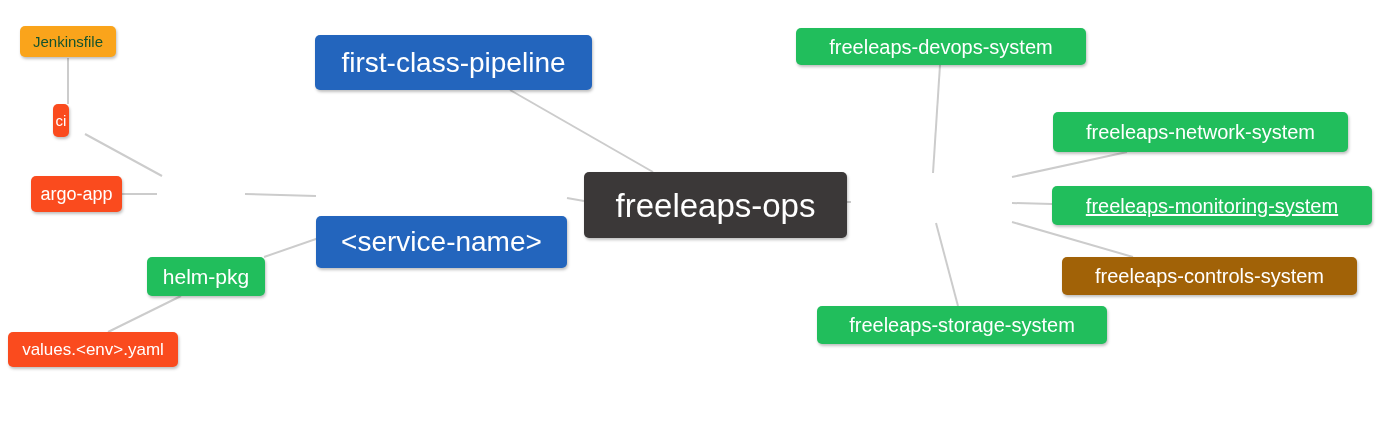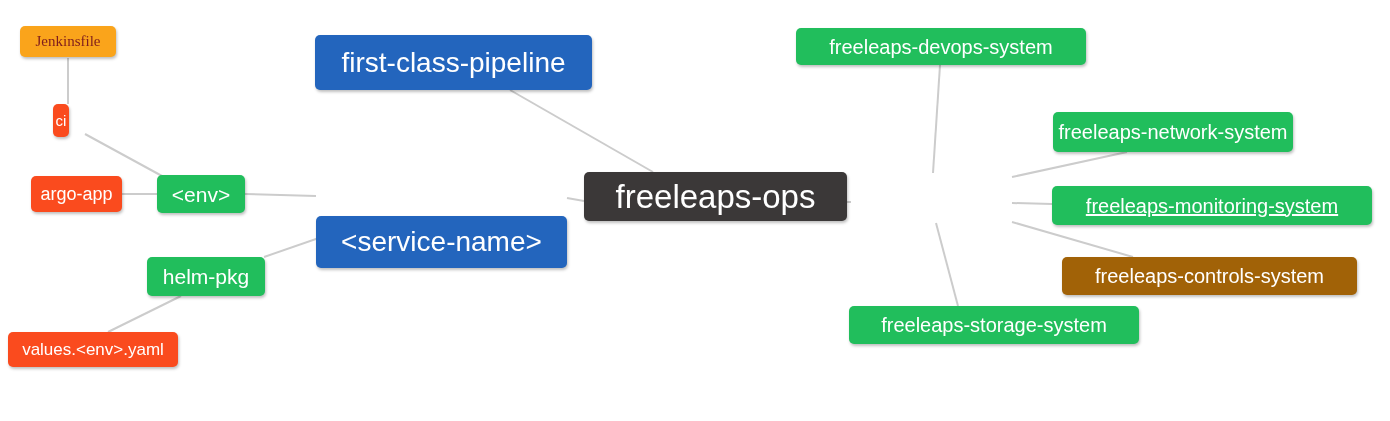--- a/index.html
+++ b/index.html
@@ -58,28 +58,27 @@
       <line x1="510" y1="90" x2="653" y2="172" stroke="#CCCCCC" stroke-width="2"></line>
       <line x1="567" y1="198" x2="584" y2="201" stroke="#CCCCCC" stroke-width="2"></line>
       <line x1="847" y1="202" x2="851" y2="202" stroke="#CCCCCC" stroke-width="2"></line>
       <line x1="933" y1="173" x2="940" y2="65" stroke="#CCCCCC" stroke-width="2"></line>
       <line x1="1012" y1="177" x2="1127" y2="152" stroke="#CCCCCC" stroke-width="2"></line>
       <line x1="1012" y1="203" x2="1052" y2="204" stroke="#CCCCCC" stroke-width="2"></line>
       <line x1="1012" y1="222" x2="1133" y2="257" stroke="#CCCCCC" stroke-width="2"></line>
       <line x1="936" y1="223" x2="958" y2="306" stroke="#CCCCCC" stroke-width="2"></line>
     </svg>
   <div class="node-layer">
-      <div class="node" style="left: 20px; top: 26px; width: 96px; height: 31px; font-size: 15px; background: rgb(250, 164, 27); color: #7f1d1d; font-family: Liberation Serif, serif;">Jenkinsfile</div>
+      <div class="node" style="left: 20px; top: 26px; width: 96px; height: 31px; font-size: 15px; background: rgb(250, 164, 27); color: #14532d;">Jenkinsfile</div>
       <div class="node" style="left: 53px; top: 104px; width: 16px; height: 33px; font-size: 15px; background: rgb(250, 75, 30); color: rgb(255, 255, 255);">ci</div>
       <div class="node" style="left: 31px; top: 176px; width: 91px; height: 36px; font-size: 18px; background: rgb(250, 75, 30); color: rgb(255, 255, 255);">argo-app</div>
-      <div class="node" style="left: 157px; top: 175px; width: 88px; height: 38px; font-size: 21px; background: rgb(33, 190, 92); color: rgb(255, 255, 255);">&lt;env&gt;</div>
       <div class="node" style="left: 147px; top: 257px; width: 118px; height: 39px; font-size: 21px; background: rgb(33, 190, 92); color: rgb(255, 255, 255);">helm-pkg</div>
       <div class="node" style="left: 8px; top: 332px; width: 170px; height: 35px; font-size: 17px; background: rgb(250, 75, 30); color: rgb(255, 255, 255);">values.&lt;env&gt;.yaml</div>
       <div class="node" style="left: 315px; top: 35px; width: 277px; height: 55px; font-size: 28px; background: rgb(35, 101, 189); color: rgb(255, 255, 255);">first-class-pipeline</div>
       <div class="node" style="left: 316px; top: 170px; width: 251px; height: 52px; font-size: 28px; background: rgb(35, 101, 189); color: rgb(255, 255, 255); margin-top: 46px;">&lt;service-name&gt;</div>
-      <div class="node" style="left: 584px; top: 172px; width: 263px; height: 49px; font-size: 33px; background: rgb(59, 56, 56); color: rgb(255, 255, 255);">freeleaps-ops</div>
+      <div class="node" style="left: 584px; top: 172px; width: 263px; height: 66px; font-size: 33px; background: rgb(59, 56, 56); color: rgb(255, 255, 255);">freeleaps-ops</div>
       <div class="node" style="left: 796px; top: 28px; width: 290px; height: 37px; font-size: 20px; background: rgb(33, 190, 92); color: rgb(255, 255, 255);">freeleaps-devops-system</div>
-      <div class="node" style="left: 1053px; top: 112px; width: 240px; height: 40px; font-size: 20px; background: rgb(33, 190, 92); color: rgb(255, 255, 255);">freeleaps-network-system</div>
+      <div class="node" style="left: 1053px; top: 112px; width: 295px; height: 40px; font-size: 20px; background: rgb(33, 190, 92); color: rgb(255, 255, 255);">freeleaps-network-system</div>
       <div class="node" style="left: 1052px; top: 186px; width: 320px; height: 39px; font-size: 20px; background: rgb(33, 190, 92); color: rgb(255, 255, 255); text-decoration: underline;">freeleaps-monitoring-system</div>
       <div class="node" style="left: 1062px; top: 257px; width: 295px; height: 38px; font-size: 20px; background: #a16207; color: rgb(255, 255, 255);">freeleaps-controls-system</div>
-      <div class="node" style="left: 817px; top: 306px; width: 290px; height: 38px; font-size: 20px; background: rgb(33, 190, 92); color: rgb(255, 255, 255); margin-left: 32px;">freeleaps-storage-system</div>
+      <div class="node" style="left: 817px; top: 306px; width: 290px; height: 38px; font-size: 20px; background: rgb(33, 190, 92); color: rgb(255, 255, 255);">freeleaps-storage-system</div>
     </div>
 </div>
 
 </body></html>

